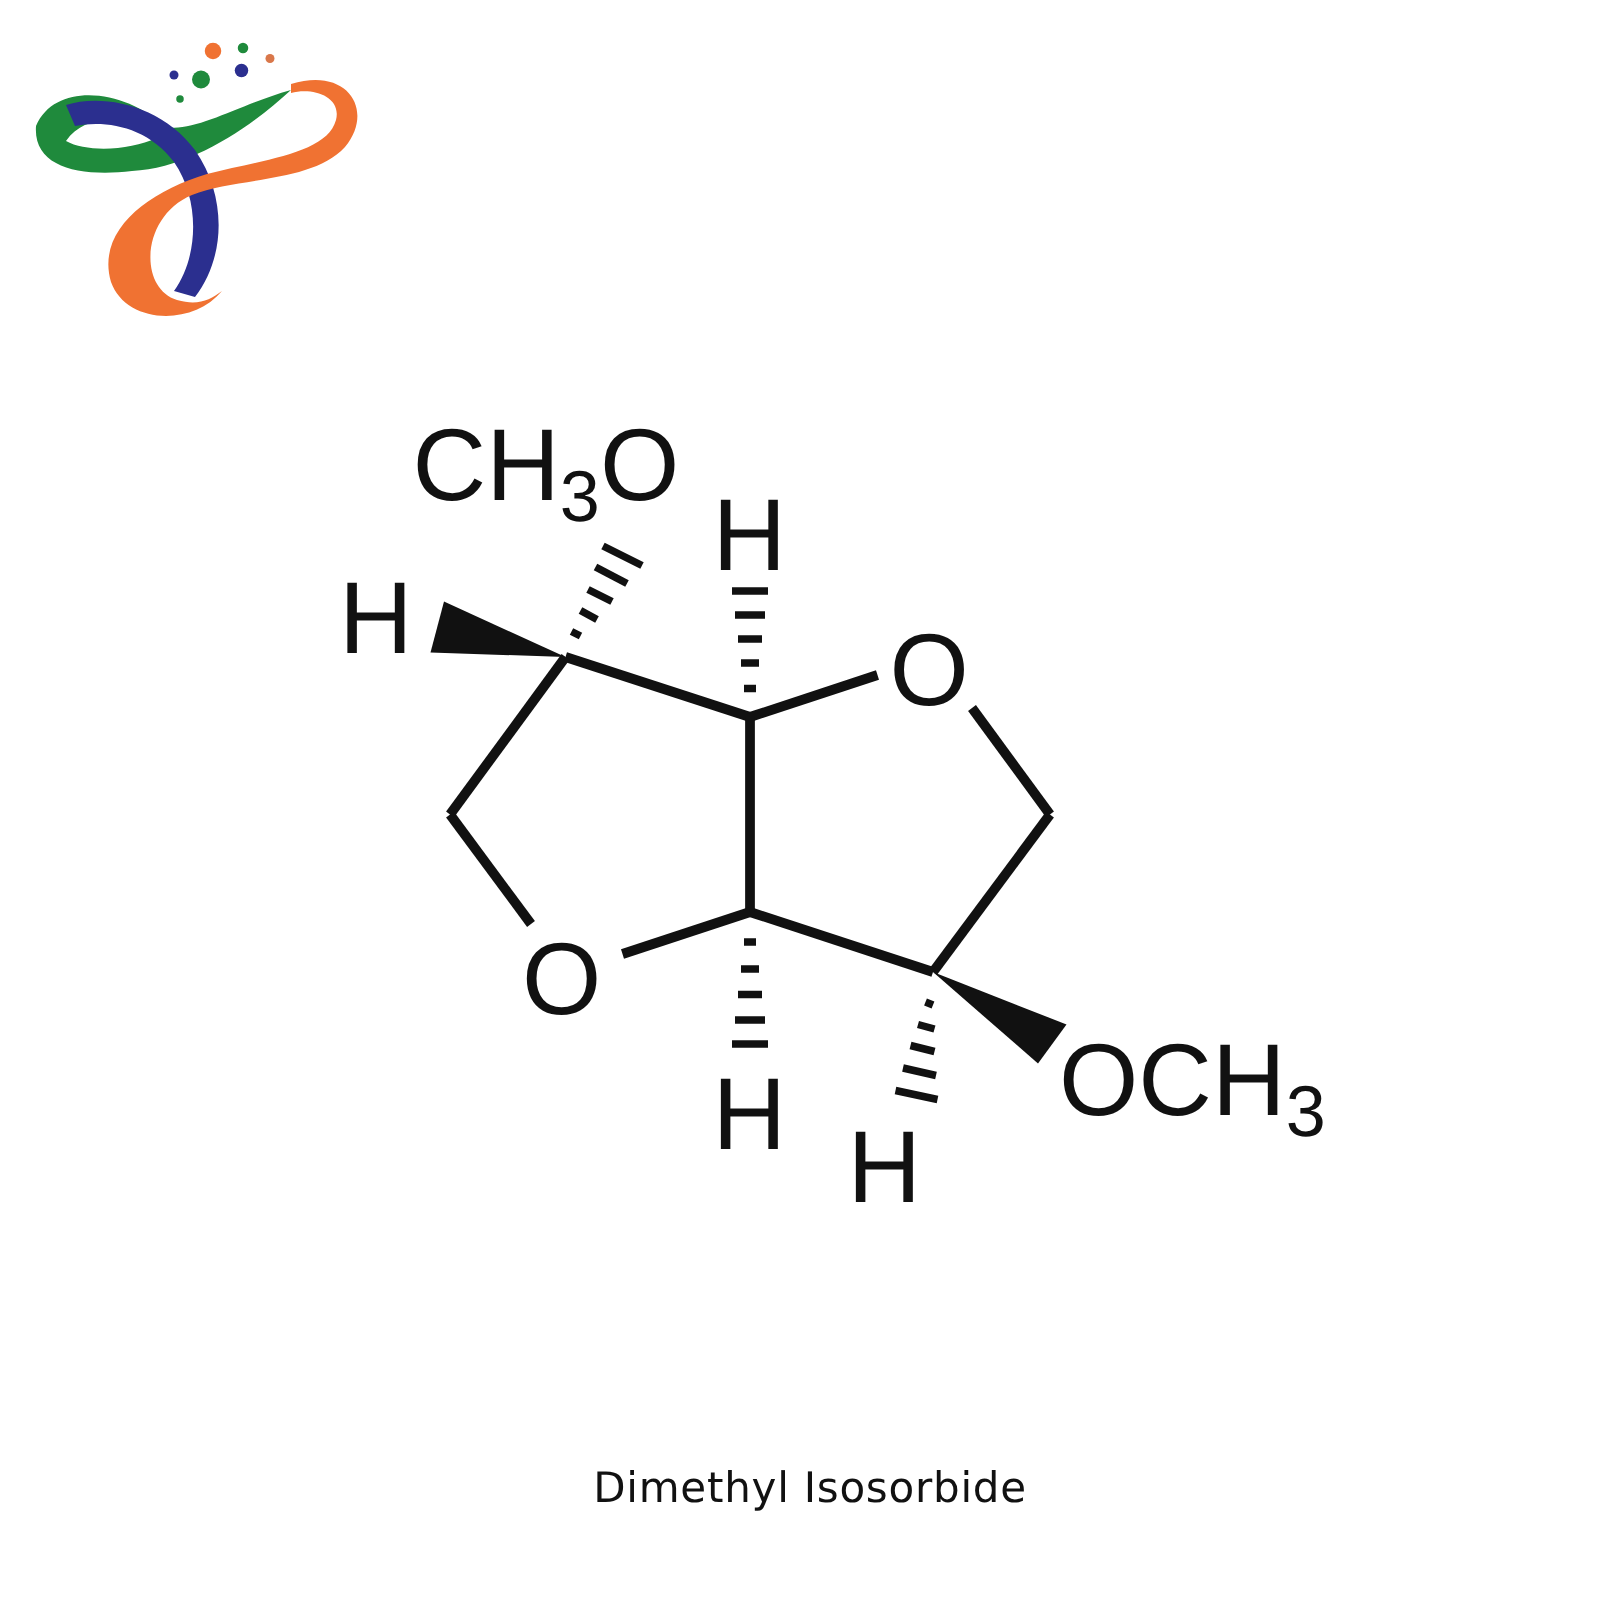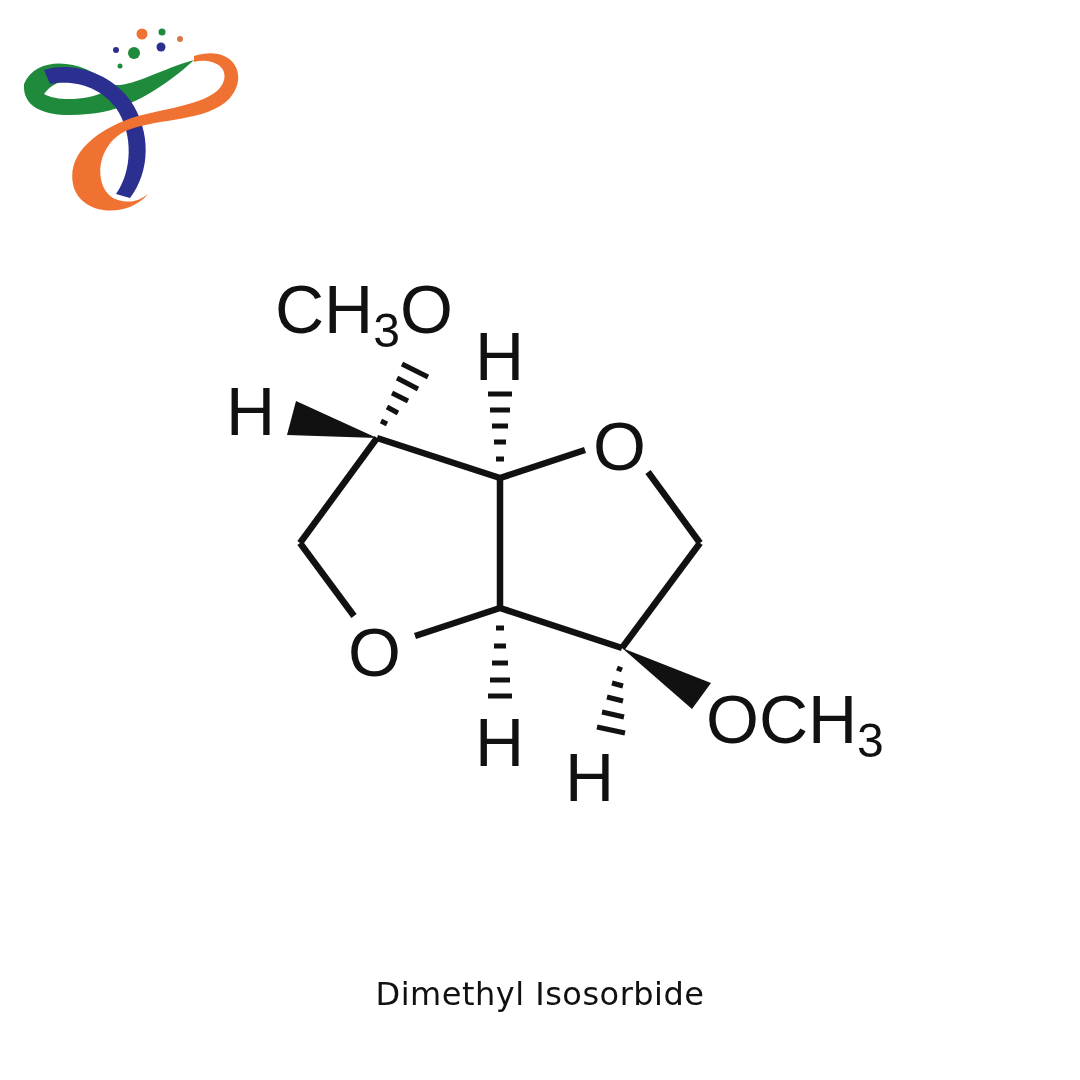--- a/index.html
+++ b/index.html
@@ -2,21 +2,21 @@
 <html><head>
 <meta charset="utf-8">
 <style>
   html, body { margin: 0; padding: 0; background: #ffffff; }
   body { width: 1080px; height: 1080px; position: relative; overflow: hidden; }
   .logo { position: absolute; left: 18px; top: 22px; width: 230px; height: 200px; }
   .structure { position: absolute; left: 0; top: 0; width: 1080px; height: 1080px; }
   .structure text { font-family: "Liberation Sans", sans-serif; fill: #111111; }
   .caption {
     position: absolute; left: 0; width: 1080px; top: 975px; text-align: center;
-    font-family: "DejaVu Sans", sans-serif; font-size: 32px; color: #111111; letter-spacing: 0.5px;
+    font-family: "DejaVu Sans", sans-serif; font-size: 28px; color: #111111; letter-spacing: 0.5px;
   }
 </style>
 </head>
 <body>
 
 <svg class="logo" viewBox="0 0 230 200">
 
   <circle cx="124" cy="12" r="5.5" fill="#f07232"></circle>
   <circle cx="144" cy="10" r="3.5" fill="#1f8a3c"></circle>
   <circle cx="162" cy="17" r="3" fill="#d9774a"></circle>

